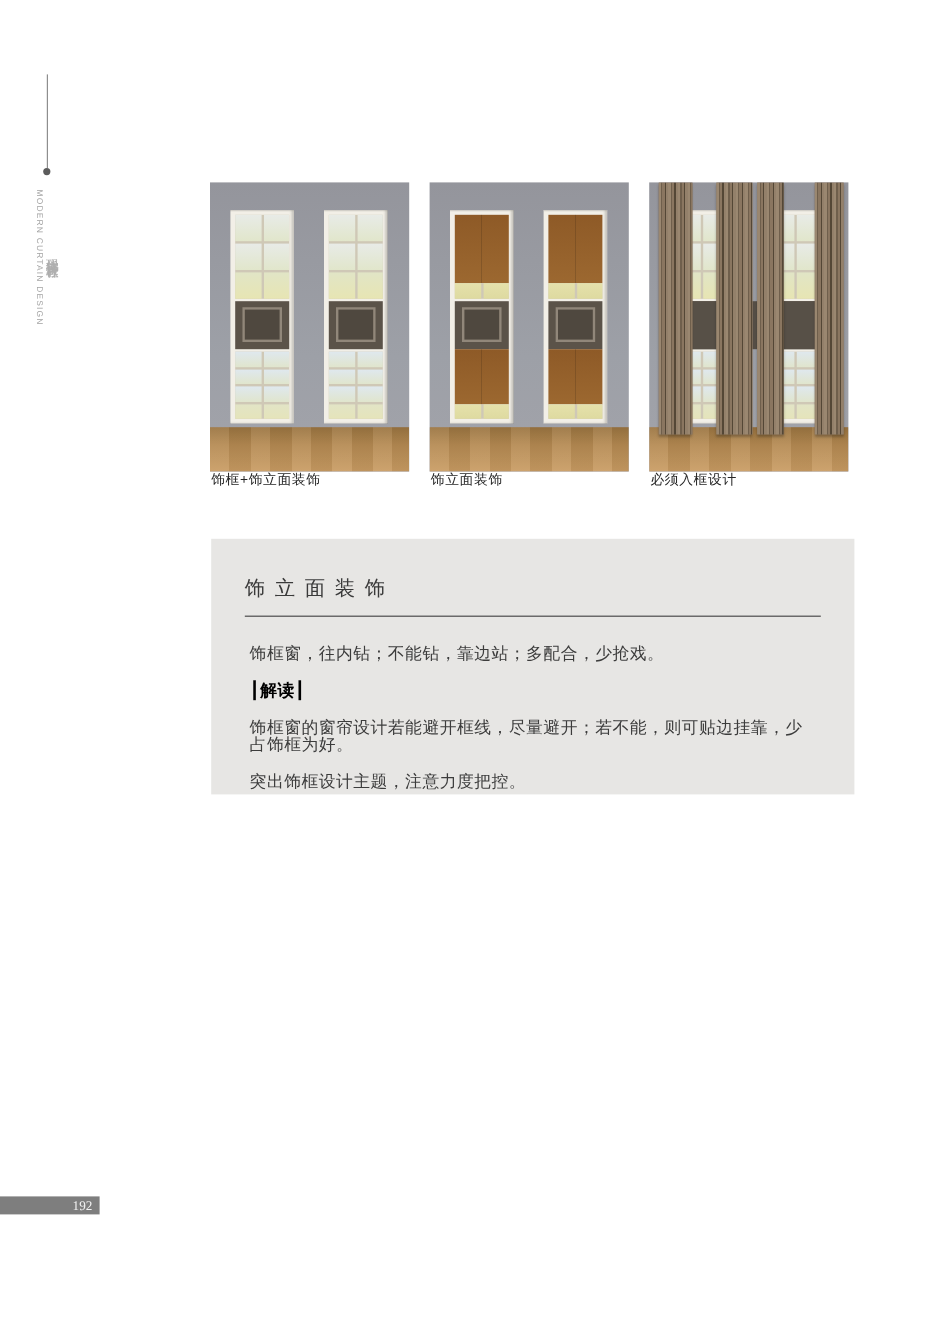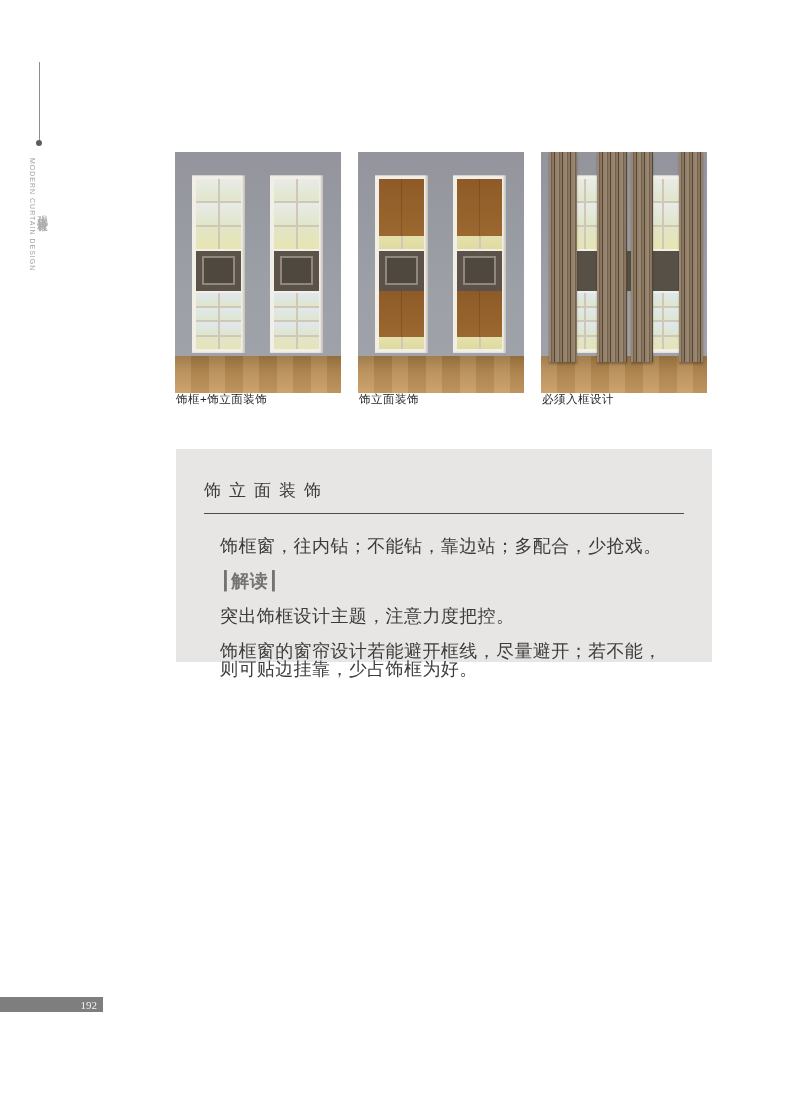--- a/index.html
+++ b/index.html
@@ -52,27 +52,27 @@
   .curtain.c3{left:90px;width:22px}.curtain.c4{left:138px;width:24px}
 
   .caption{position:absolute;top:392px;font-size:11.5px;color:#262626;letter-spacing:.5px;}
   .caption.cap1{left:176px}.caption.cap2{left:359px}.caption.cap3{left:542px}
 
   
   .summary{position:absolute;left:176px;top:449px;width:536px;height:213px;background:#e7e6e4;box-sizing:border-box;
            padding:33px 28px 0 28px;}
   .summary .title{font-size:17px;color:#3a3a3a;letter-spacing:8px;line-height:1;}
   .summary .rule{border:none;border-top:1px solid #4d4d4d;margin:14px 0 0 0;}
-  .summary p{margin:16px;font-size:18px;color:#3c3c3c;letter-spacing:.4px;line-height:1;}
+  .summary p{margin:4px;font-size:14px;color:#3c3c3c;letter-spacing:.4px;line-height:1;}
   .summary .slogan{margin-top:23px;}
-  .summary .interp{margin-top:17px;font-weight:bold;color:#737373;}
+  .summary .interp{margin-top:17px;font-weight:bold;color:#000000;}
   .summary .para{margin-top:17px;}
 
   
-  .page-bar{position:absolute;left:0;top:997px;width:103px;height:15px;background:#7e7e7e;
+  .page-bar{position:absolute;left:0;top:997px;width:83px;height:15px;background:#7e7e7e;
             display:flex;align-items:center;justify-content:flex-end;padding-right:6px;box-sizing:border-box;}
   .page-bar span{font-family:"Liberation Serif","DejaVu Serif",serif;font-size:11px;color:#f2f2f2;}
 </style>
 </head>
 <body>
 
 <div class="page">
 
   <div class="side-line"></div>
   <div class="side-dot"></div>
@@ -222,21 +222,21 @@
 
   <div class="caption cap1">饰框+饰立面装饰</div>
   <div class="caption cap2">饰立面装饰</div>
   <div class="caption cap3">必须入框设计</div>
 
   <div class="summary">
     <div class="title">饰立面装饰</div>
     <hr class="rule">
     <p class="slogan">饰框窗，往内钻；不能钻，靠边站；多配合，少抢戏。</p>
     <p class="interp">┃解读┃</p>
+    <p class="para">饰框窗的窗帘设计若能避开框线，尽量避开；若不能，则可贴边挂靠，少占饰框为好。</p>
     <p class="para">突出饰框设计主题，注意力度把控。</p>
-    <p class="para">饰框窗的窗帘设计若能避开框线，尽量避开；若不能，则可贴边挂靠，少占饰框为好。</p>
   </div>
 
   <div class="page-bar">
     <span>192</span>
   </div>
 
 </div>
 
 </body></html>

